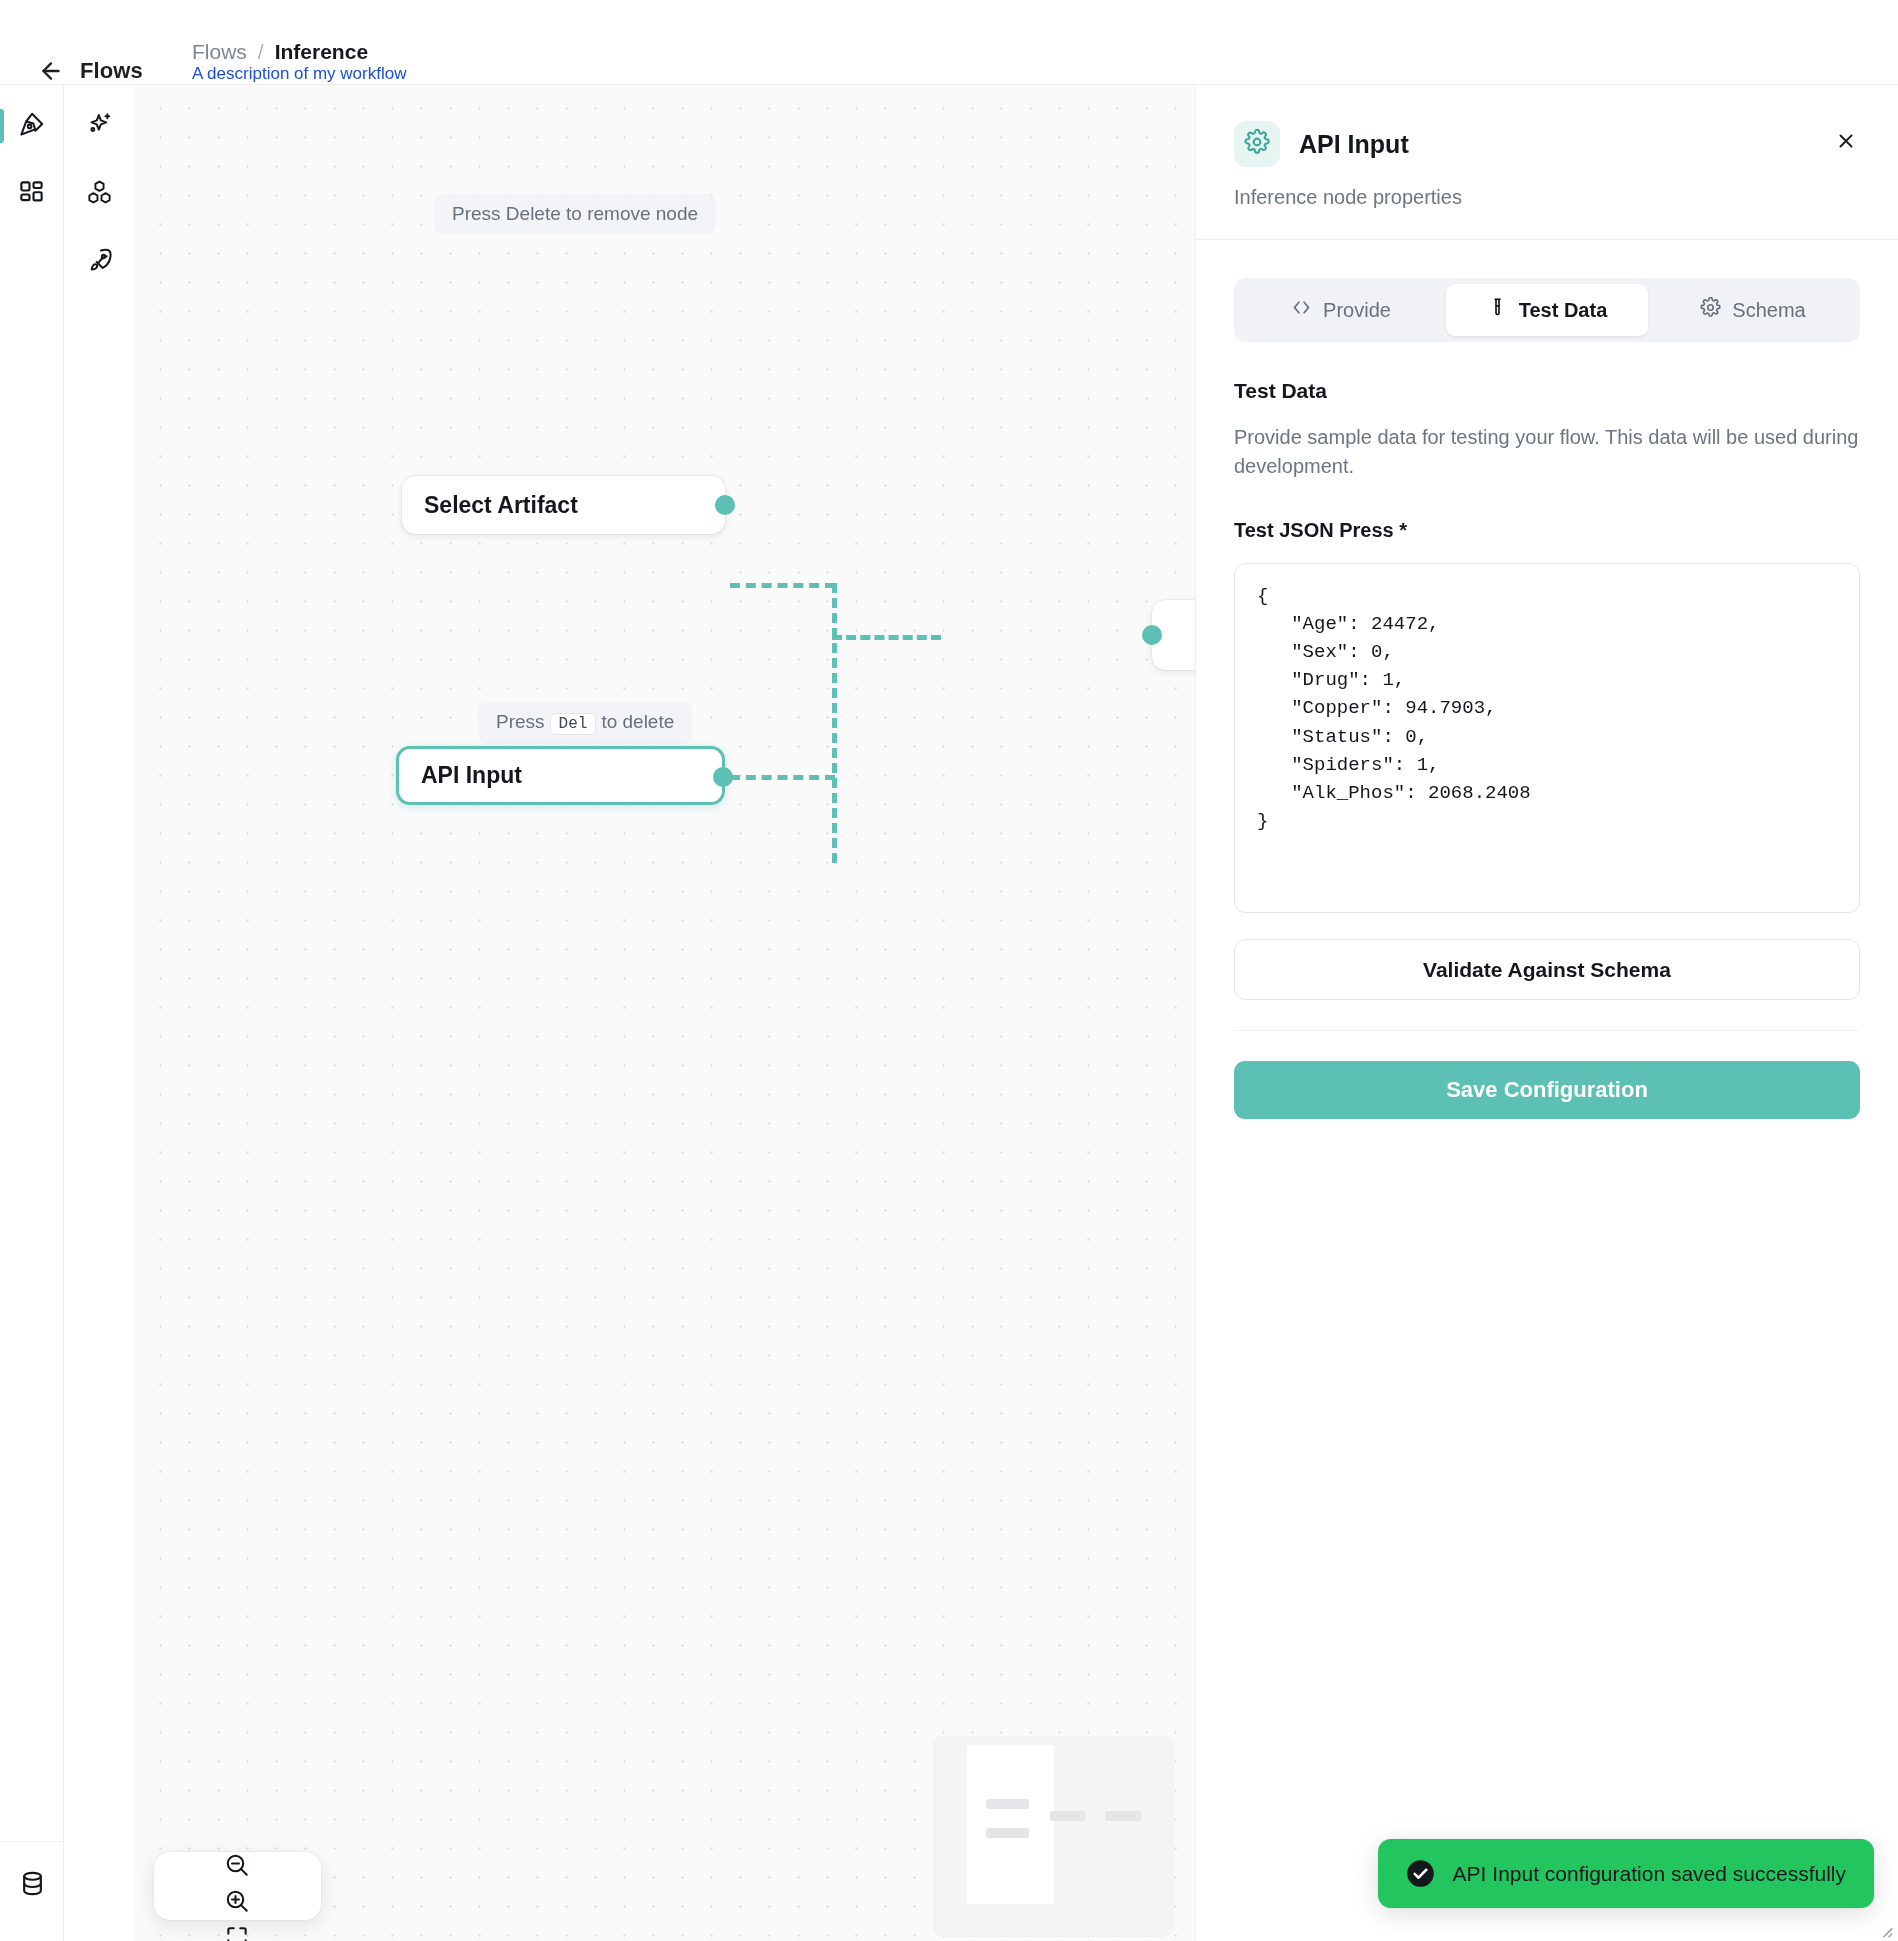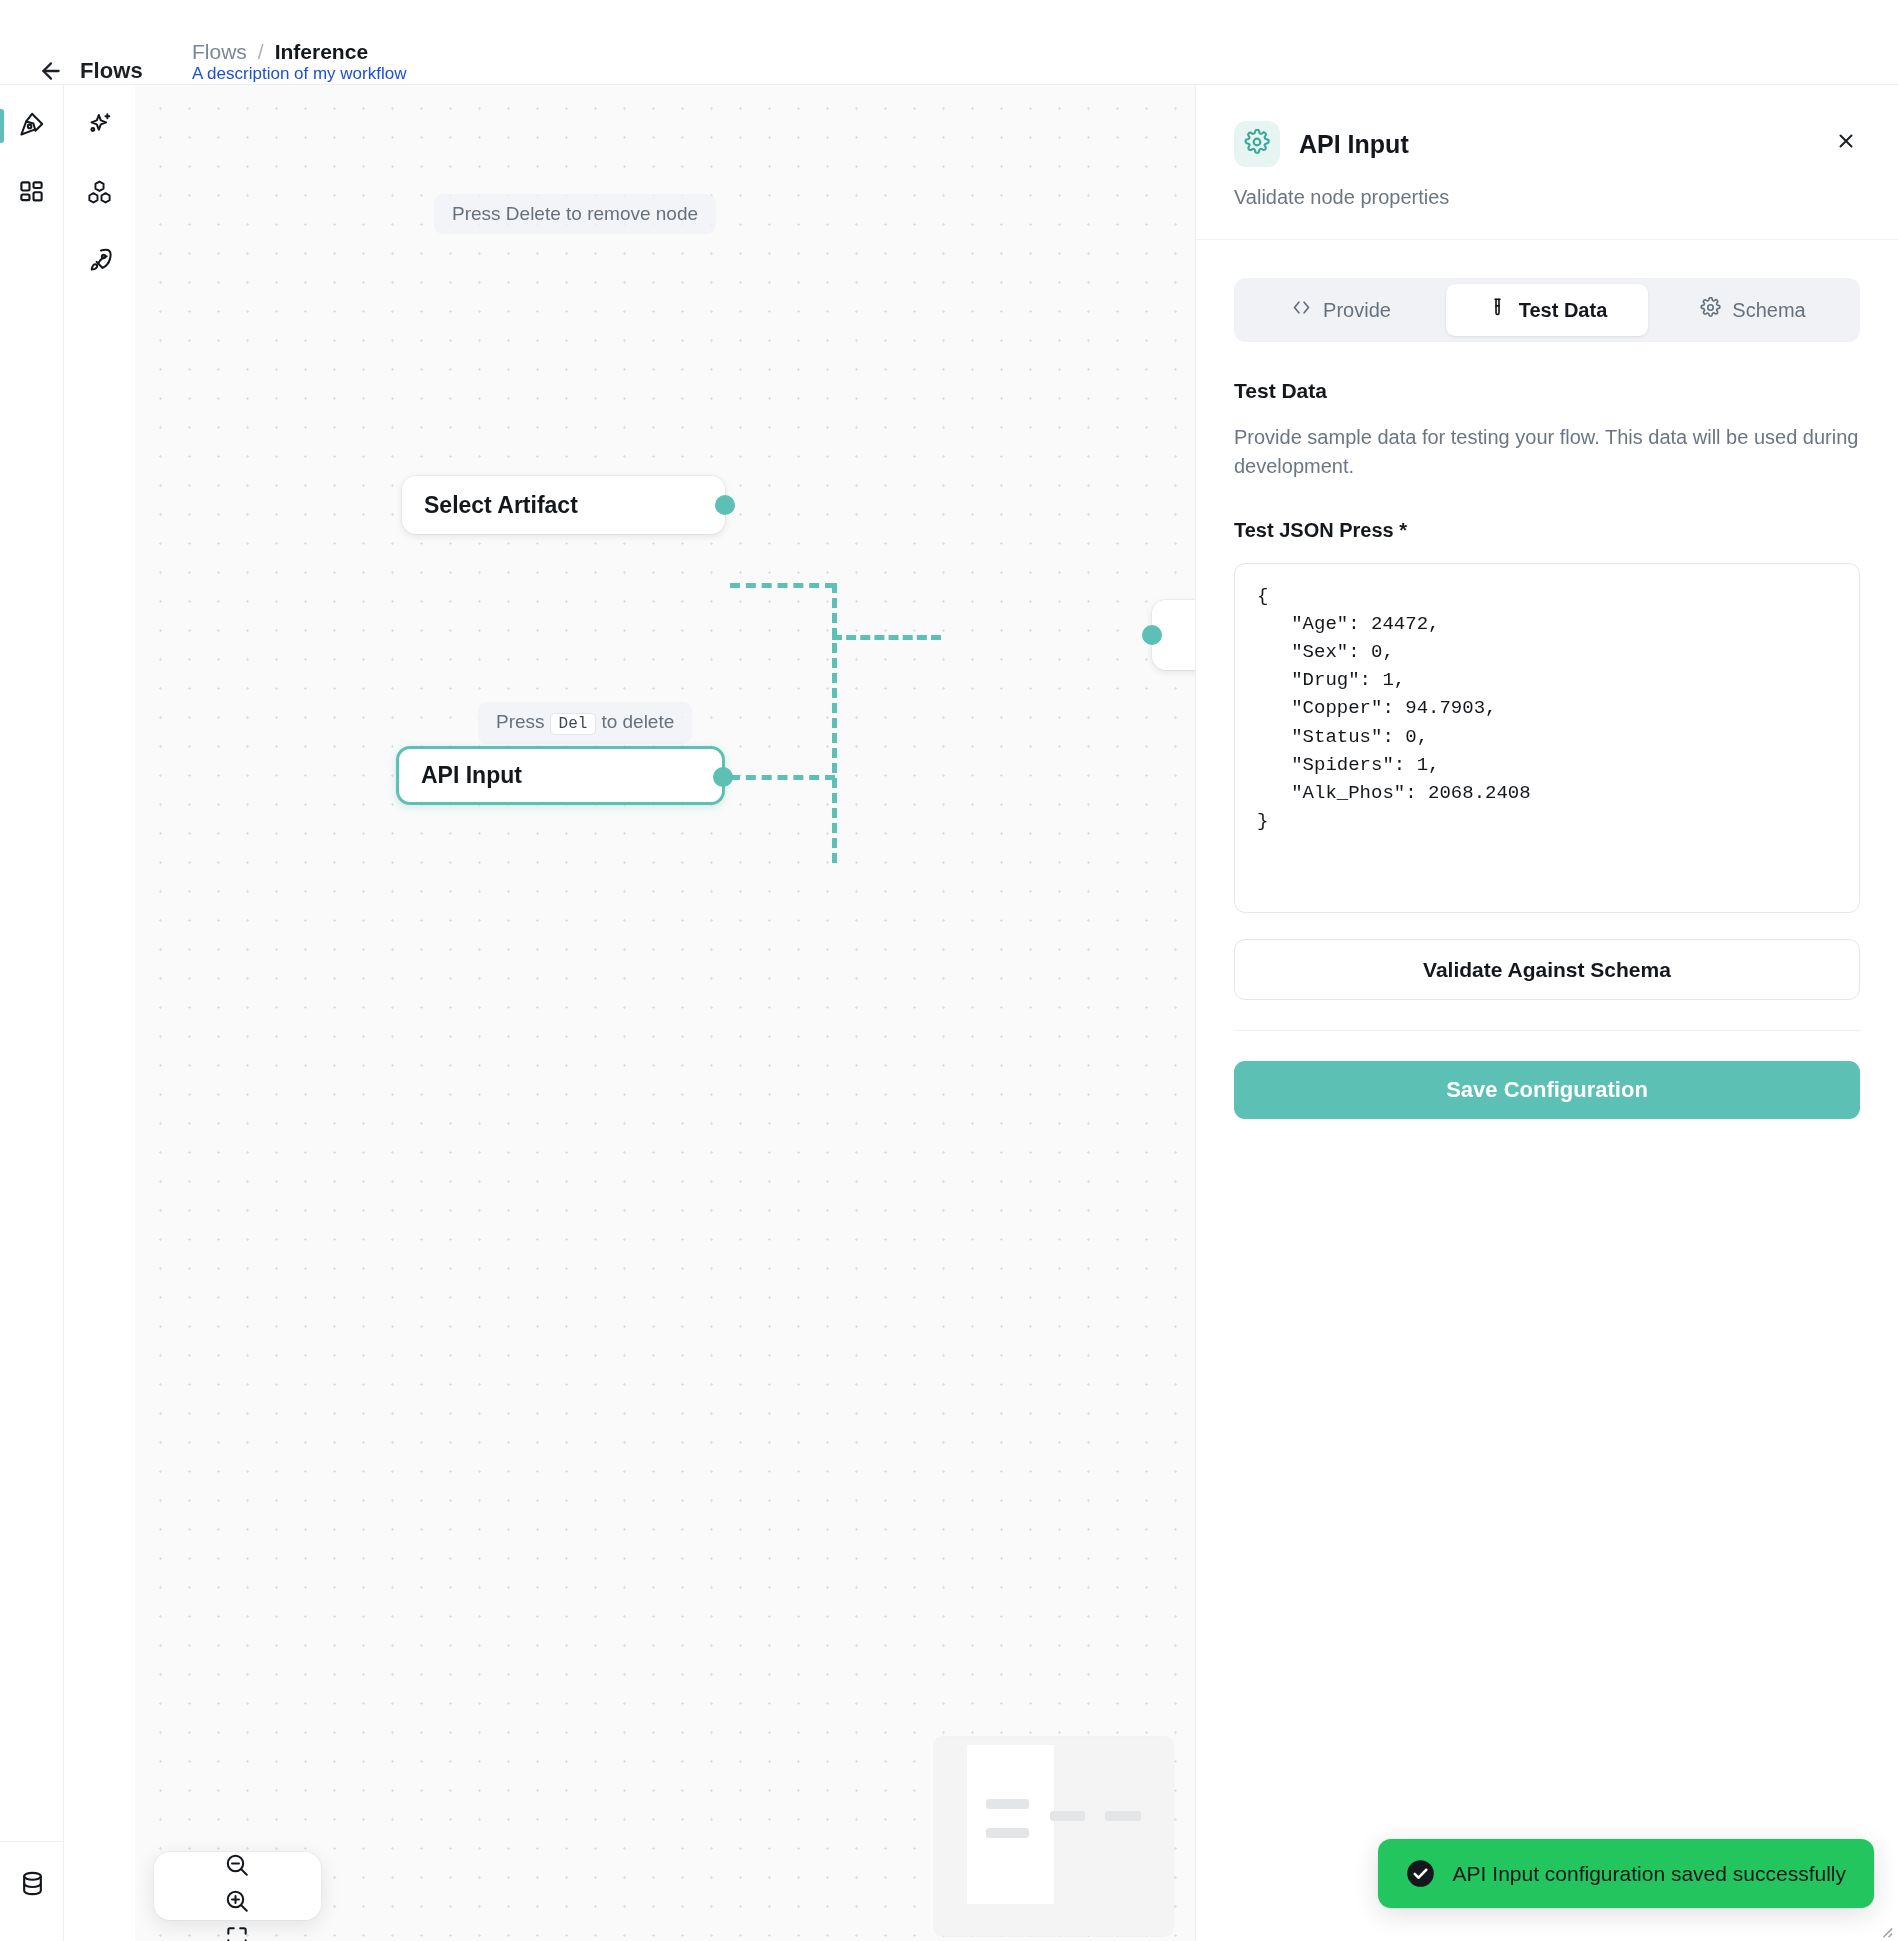--- a/index.html
+++ b/index.html
@@ -403,21 +403,21 @@
       <div id="node-badge">
         <span>
           <svg viewBox="0 0 24 24" fill="none" stroke="currentColor" stroke-width="1.9" stroke-linejoin="round">
             <circle cx="12" cy="12" r="3.1"></circle>
             <path d="M19.2 14.2a1.6 1.6 0 00.3 1.8l.1.1a1.9 1.9 0 11-2.7 2.7l-.1-.1a1.6 1.6 0 00-1.8-.3 1.6 1.6 0 00-1 1.5v.2a1.9 1.9 0 11-3.8 0v-.1a1.6 1.6 0 00-1-1.5 1.6 1.6 0 00-1.8.3l-.1.1a1.9 1.9 0 11-2.7-2.7l.1-.1a1.6 1.6 0 00.3-1.8 1.6 1.6 0 00-1.5-1h-.2a1.9 1.9 0 110-3.8h.1a1.6 1.6 0 001.5-1 1.6 1.6 0 00-.3-1.8l-.1-.1a1.9 1.9 0 112.7-2.7l.1.1a1.6 1.6 0 001.8.3h.1a1.6 1.6 0 001-1.5v-.2a1.9 1.9 0 113.8 0v.1a1.6 1.6 0 001 1.5 1.6 1.6 0 001.8-.3l.1-.1a1.9 1.9 0 112.7 2.7l-.1.1a1.6 1.6 0 00-.3 1.8v.1a1.6 1.6 0 001.5 1h.2a1.9 1.9 0 110 3.8h-.1a1.6 1.6 0 00-1.5 1z"></path>
           </svg>
         </span>
       </div>
       <div id="panel-title">API Input</div>
     </div>
-    <div id="panel-sub">Validate node properties</div>
+    <div id="panel-sub">Inference node properties</div>
     <div id="panel-close">
       <span>
         <svg viewBox="0 0 24 24" fill="none" stroke="currentColor" stroke-width="2.2" stroke-linecap="round">
           <path d="M18 6L6 18M6 6l12 12"></path>
         </svg>
       </span>
     </div>
   </div>
 
   <div id="panel-body">

